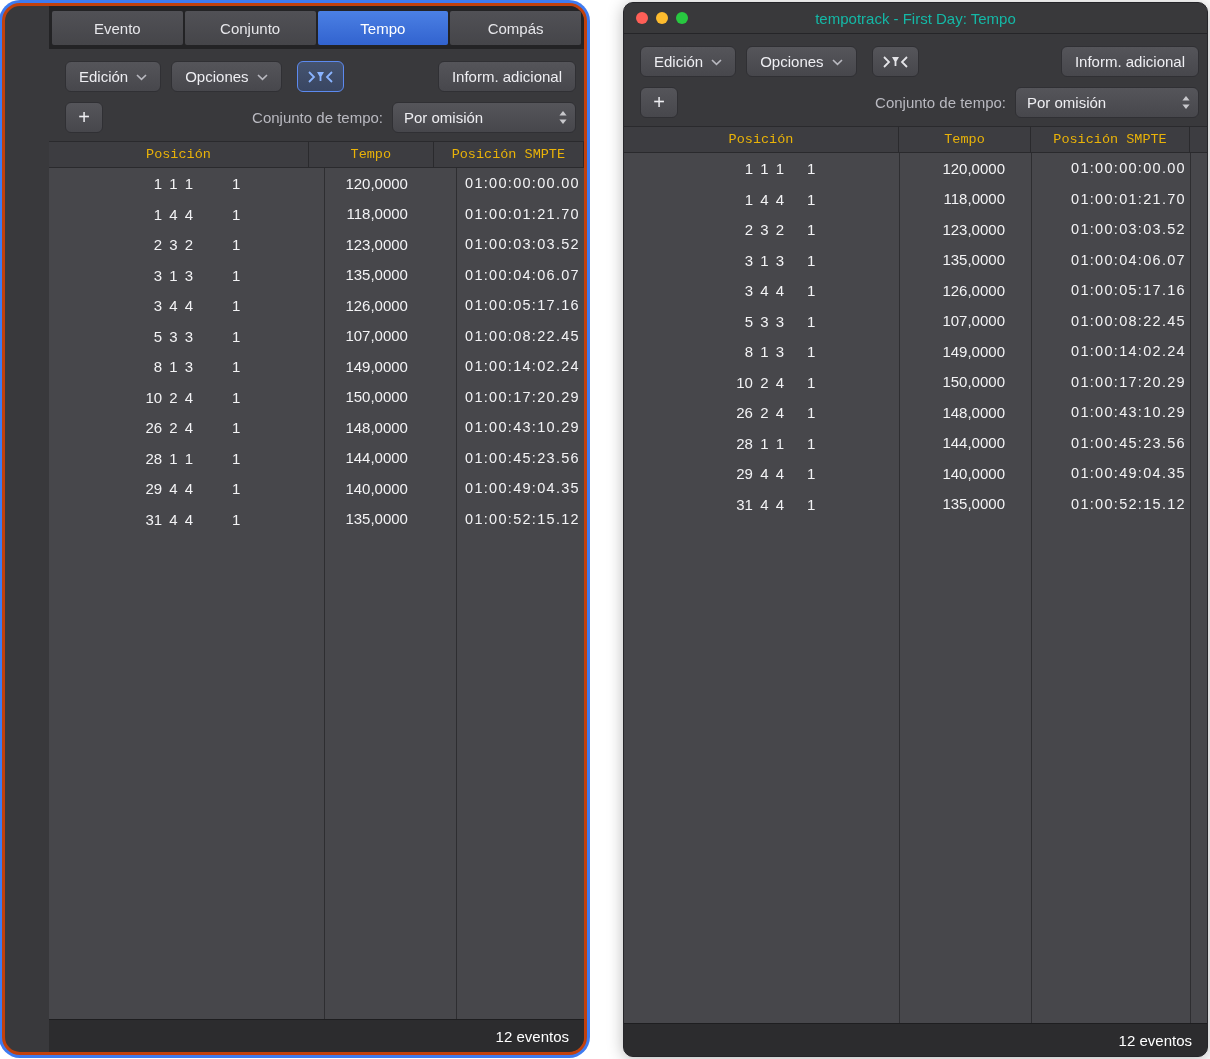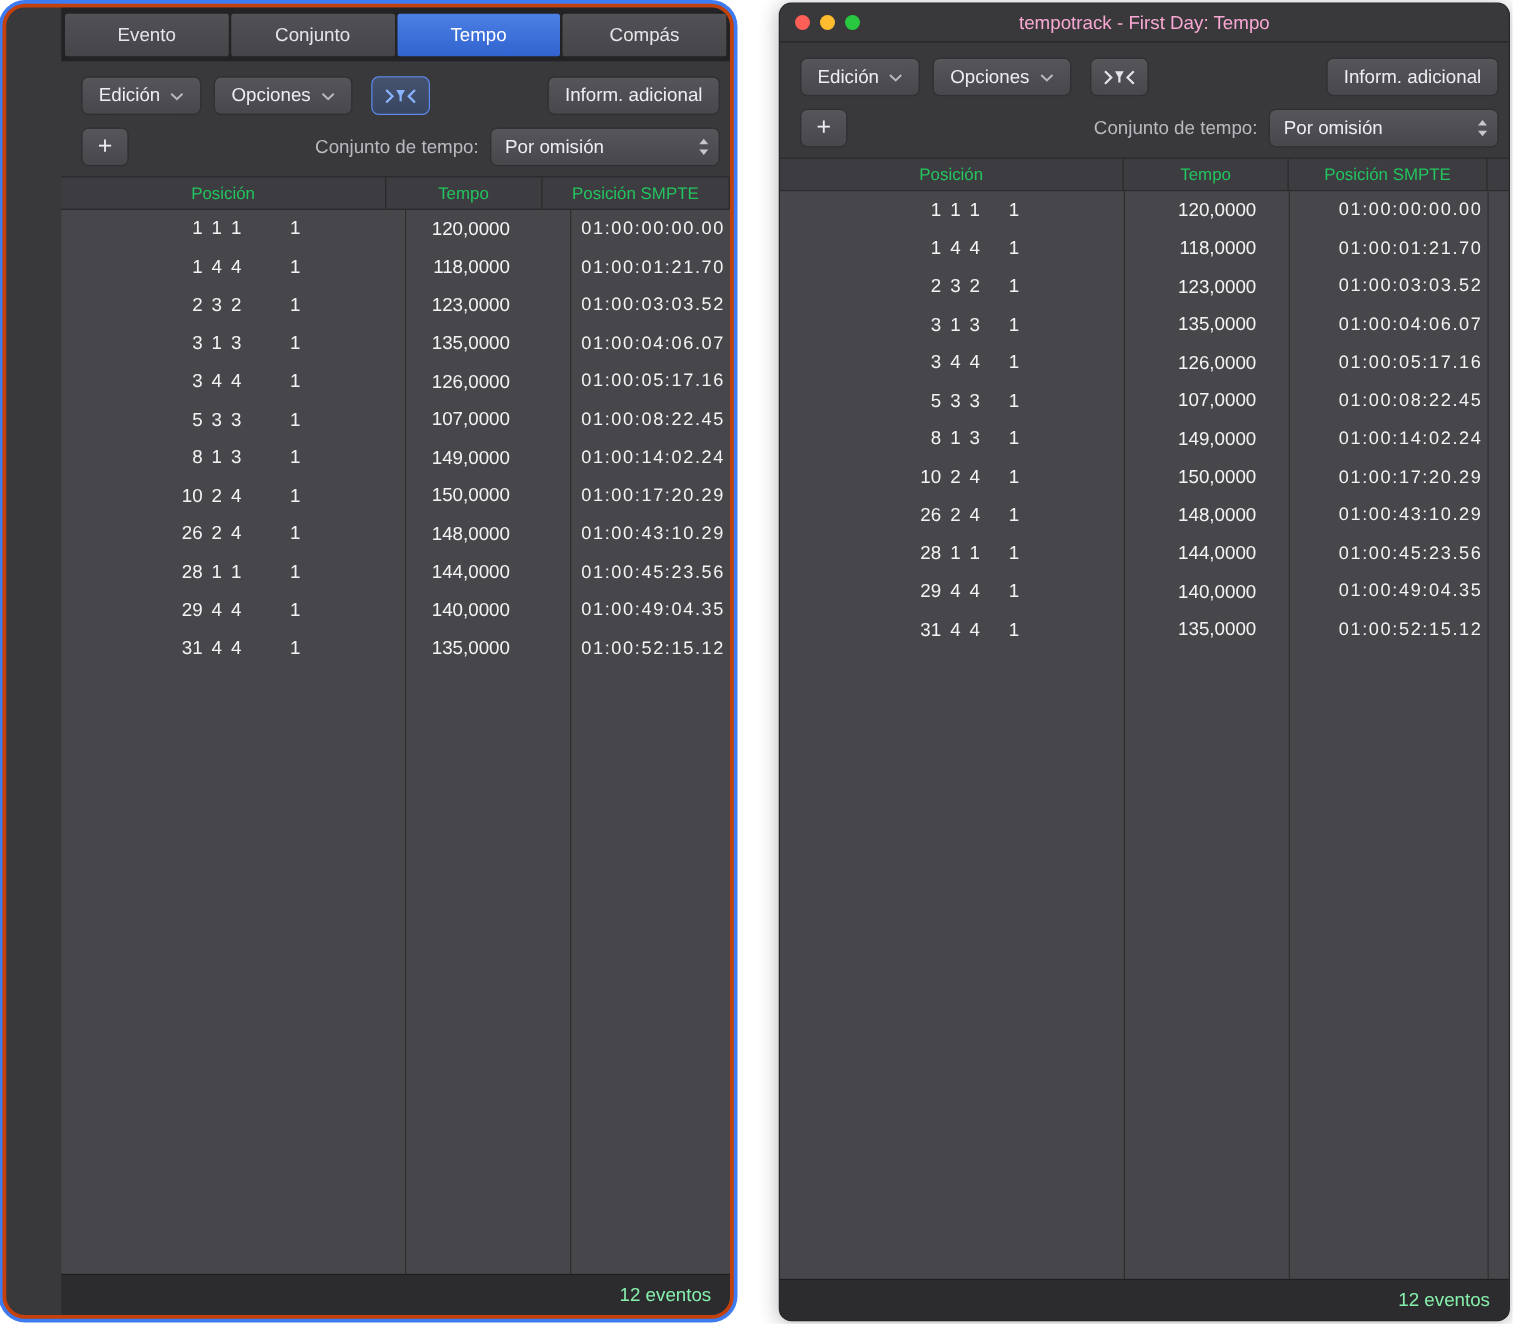--- a/index.html
+++ b/index.html
@@ -41,21 +41,21 @@
     position: relative;
     padding: 0 12px;
   }
   .lights { display: flex; gap: 8px; z-index: 2; }
   .light { width: 12px; height: 12px; border-radius: 50%; }
   .light.close { background: #ff5f57; }
   .light.min   { background: #febc2e; }
   .light.zoom  { background: #28c840; }
   .win-title {
     position: absolute; left: 0; right: 0; text-align: center;
-    color: #f9a8d4; font-size: 15px;
+    color: #14b8a6; font-size: 15px;
   }
 
   
   .tabbar {
     display: flex; gap: 2px;
     padding: 5px 3px 4px 3px;
     background: #232325;
     flex: 0 0 43px;
   }
   .tab {
@@ -116,21 +116,21 @@
   .popup .updown { margin-left: auto; display: inline-flex; }
 
   
   .thead {
     margin-top: 8px;
     height: 27px; flex: 0 0 27px;
     display: flex;
     background: #3d3d41;
     border-top: 1px solid #2a2a2d;
     border-bottom: 1px solid #2a2a2d;
-    color: #22c55e; font-size: 13.5px;
+    color: #eab308; font-size: 13.5px; font-family: Liberation Mono, monospace;
   }
   .th { display: flex; align-items: center; justify-content: center; border-right: 1px solid #2a2a2d; }
   .th.pos   { width: 275px; }
   .th.tempo { width: 132px; }
   .th.smpte { width: 159px; }
   .th.gutter { flex: 1; border-right: none; }
 
   
   .tbody {
     flex: 1 1 auto;
@@ -162,21 +162,21 @@
     letter-spacing: 1.3px; font-size: 14.5px;
   }
 
   
   .statusbar {
     height: 33px; flex: 0 0 33px;
     background: #2c2c2e;
     border-top: 1px solid #1e1e20;
     display: flex; align-items: center; justify-content: flex-end;
     padding: 0 15px;
-    color: #86efac; font-size: 15px;
+    color: #ffffff; font-size: 15px;
   }
 
   svg { display: block; }
 </style>
 </head>
 <body>
 
 <div class="workspace">
 
   <section class="panel left-panel">

